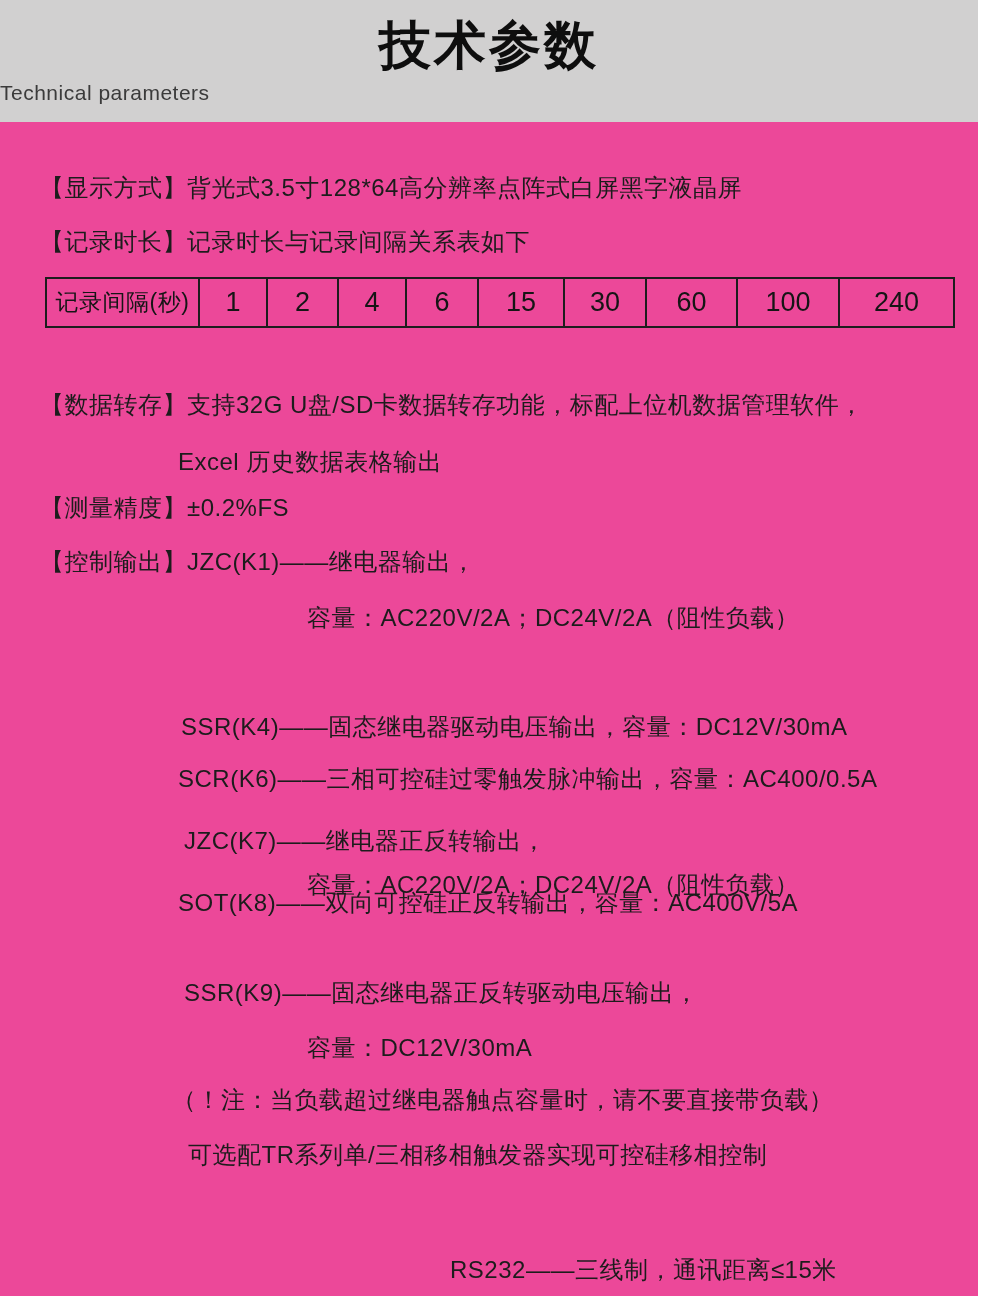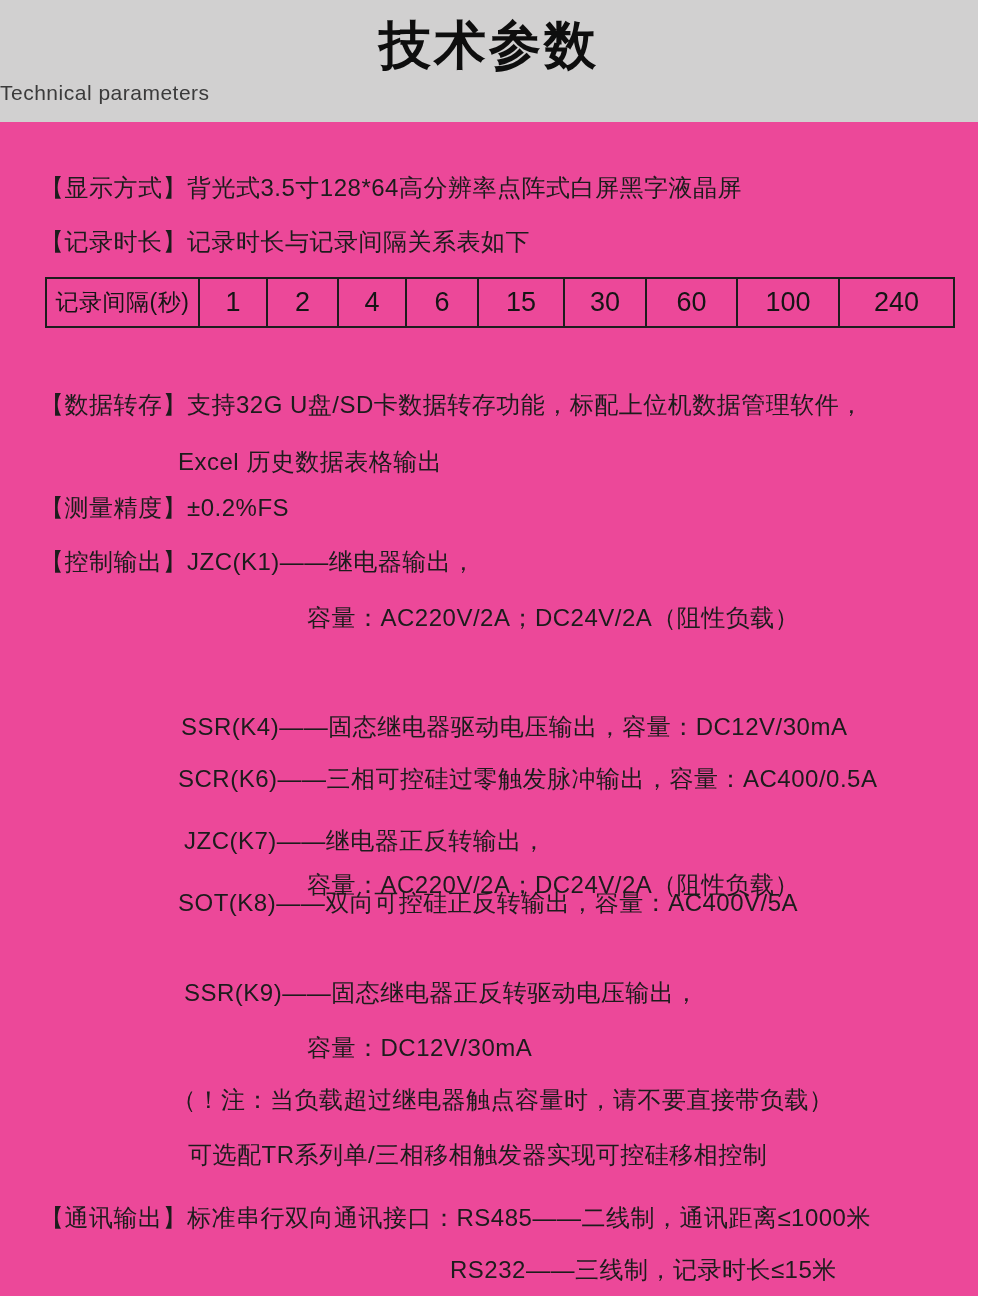--- a/index.html
+++ b/index.html
@@ -166,21 +166,18 @@
   </div>
 
   <div class="spec-line" style="left:188px; top:1138px;">
     <span>可选配TR系列单/三相移相触发器实现可控硅移相控制</span>
   </div>
 
   <div class="spec-line" style="left:172px; top:1083px;">
     <span>（！注：当负载超过继电器触点容量时，请不要直接带负载）</span>
   </div>
 
-  <div class="spec-line" style="left:40px; top:1201px;">
-    <span>【通讯输出】</span><span>标准串行双向通讯接口：RS485——二线制，通讯距离≤1000米</span>
-  </div>
 
   <div class="spec-line" style="left:450px; top:1253px;">
-    <span>RS232——三线制，记录时长≤15米</span>
+    <span>RS232——三线制，通讯距离≤15米</span>
   </div>
 
 </div>
 
 </body></html>

